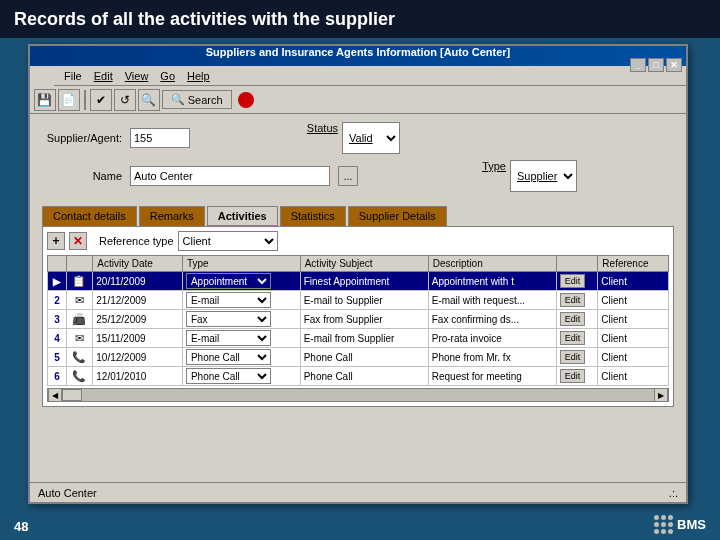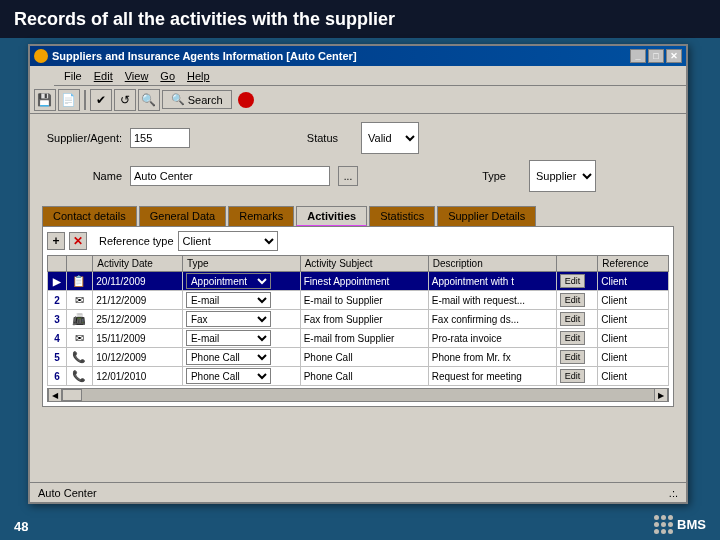--- a/index.html
+++ b/index.html
@@ -40,20 +40,21 @@
     
     .win-titlebar {
       background: linear-gradient(to right, #003580, #0050a0);
       color: white;
       height: 20px;
       display: flex;
       align-items: center;
       padding: 0 4px;
       font-size: 11px;
       font-weight: bold;
+      flex-direction: column;
     }
     .win-titlebar-icon {
       width: 14px;
       height: 14px;
       background: #f0a000;
       border-radius: 50%;
       margin-right: 4px;
       display: inline-block;
     }
     .win-controls {
@@ -175,22 +176,23 @@
       border: 1px solid #808080;
       display: flex;
       align-items: center;
       justify-content: center;
       cursor: pointer;
       font-size: 10px;
     }
     .right-fields {
       margin-left: 60px;
       display: flex;
-      align-items: center;
-      gap: 23px;
+      align-items: flex-start;
+      gap: 4px;
+      text-decoration: underline;
     }
 
     
     .tabs-container {
       display: flex;
       padding: 0 12px;
       background: #d4d0c8;
     }
     .tab {
       padding: 3px 10px;
@@ -445,21 +447,20 @@
         <select class="form-select">
           <option>Supplier</option>
           <option>Agent</option>
         </select>
       </div>
     </div>
   </div>
 
   <div class="tabs-container">
     <div class="tab">Contact details</div>
-    <div class="tab">General Data</div>
     <div class="tab">Remarks</div>
     <div class="tab active">Activities</div>
     <div class="tab">Statistics</div>
     <div class="tab">Supplier Details</div>
   </div>
 
   <div class="activities-panel">
     <div class="panel-toolbar">
       <div class="panel-btn">+</div>
       <div class="panel-btn" style="color:#cc0000;">✕</div>

